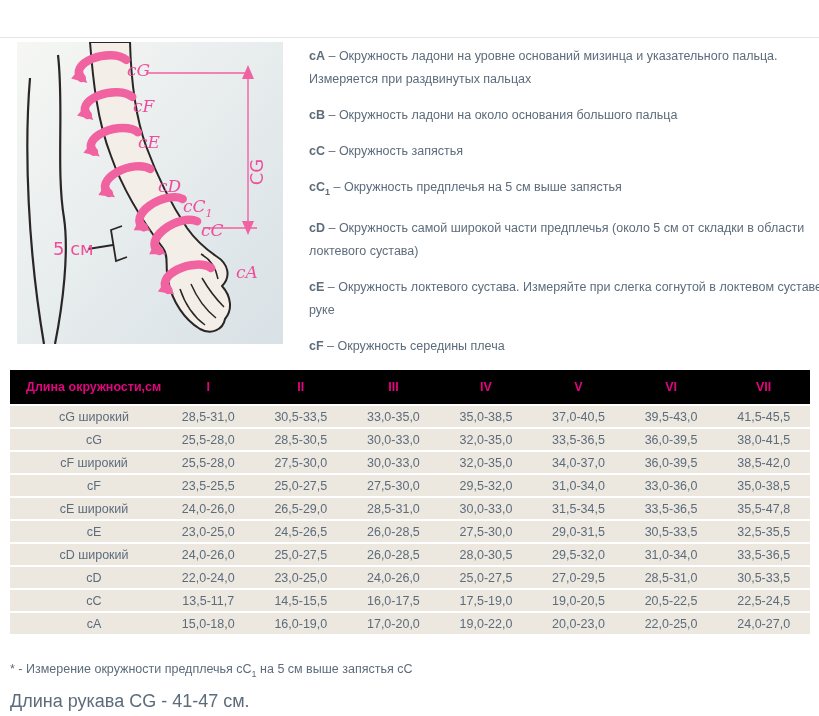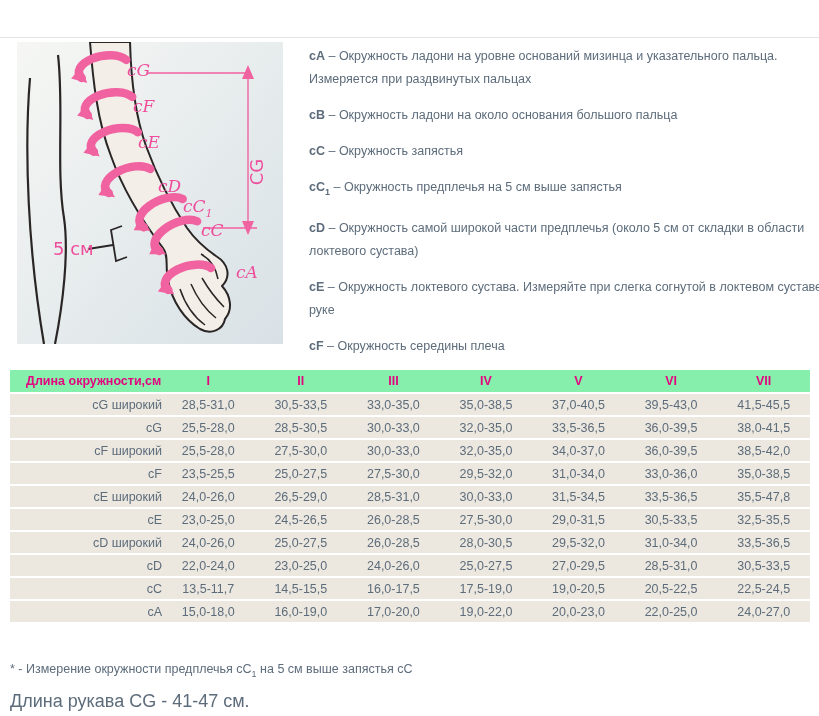--- a/index.html
+++ b/index.html
@@ -17,25 +17,25 @@
   sub.bsub{font-size:9px;font-weight:bold;}
   sub.tsub{font-size:9px;}
 
   table.size-table{
     position:absolute;left:10px;top:368px;width:800px;
     border-collapse:separate;border-spacing:0 2px;table-layout:fixed;
     font-size:12.5px;color:#5d6c7b;
   }
   table.size-table th,table.size-table td{padding:0;vertical-align:middle;}
   table.size-table thead th{
-    background:#86efac;color:#e2057f;font-weight:bold;height:22px;text-align:center;margin-left:44px;
+    background:#000000;color:#e2057f;font-weight:bold;height:34px;text-align:center;margin-left:44px;
   }
   table.size-table thead th.label-col{text-align:left;padding-left:16px;}
   table.size-table tbody td{background:#ece8e0;height:21px;text-align:center;}
-  table.size-table tbody td.label{text-align:right;padding-left:16px;}
+  table.size-table tbody td.label{text-align:center;padding-left:16px;}
 
   .footnote{position:absolute;left:10px;top:662px;font-size:12.5px;margin:0;}
   .sleeve-note{position:absolute;left:10px;top:691px;font-size:18px;margin:0;}
 
   
   .meas-label{font-family:"DejaVu Serif",serif;font-style:italic;font-size:17px;fill:#ee4d9b;}
   .dim-label{font-family:"DejaVu Sans",sans-serif;font-size:18px;fill:#ee4d9b;}
 </style>
 </head>
 <body>

